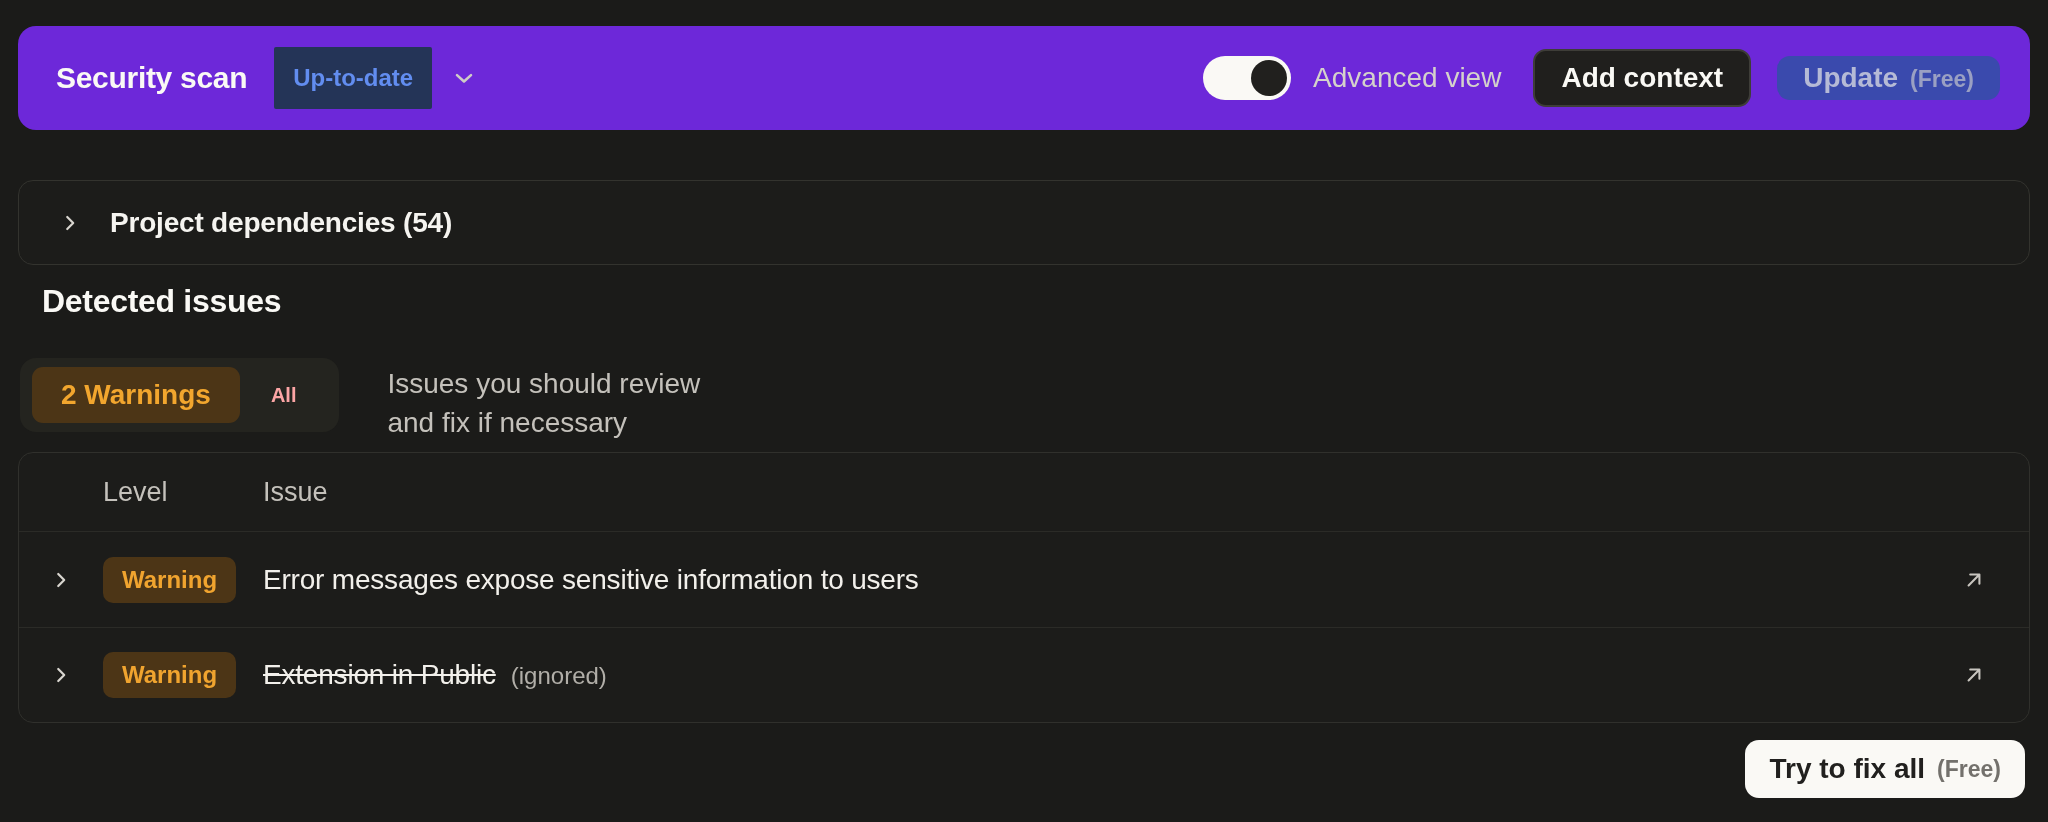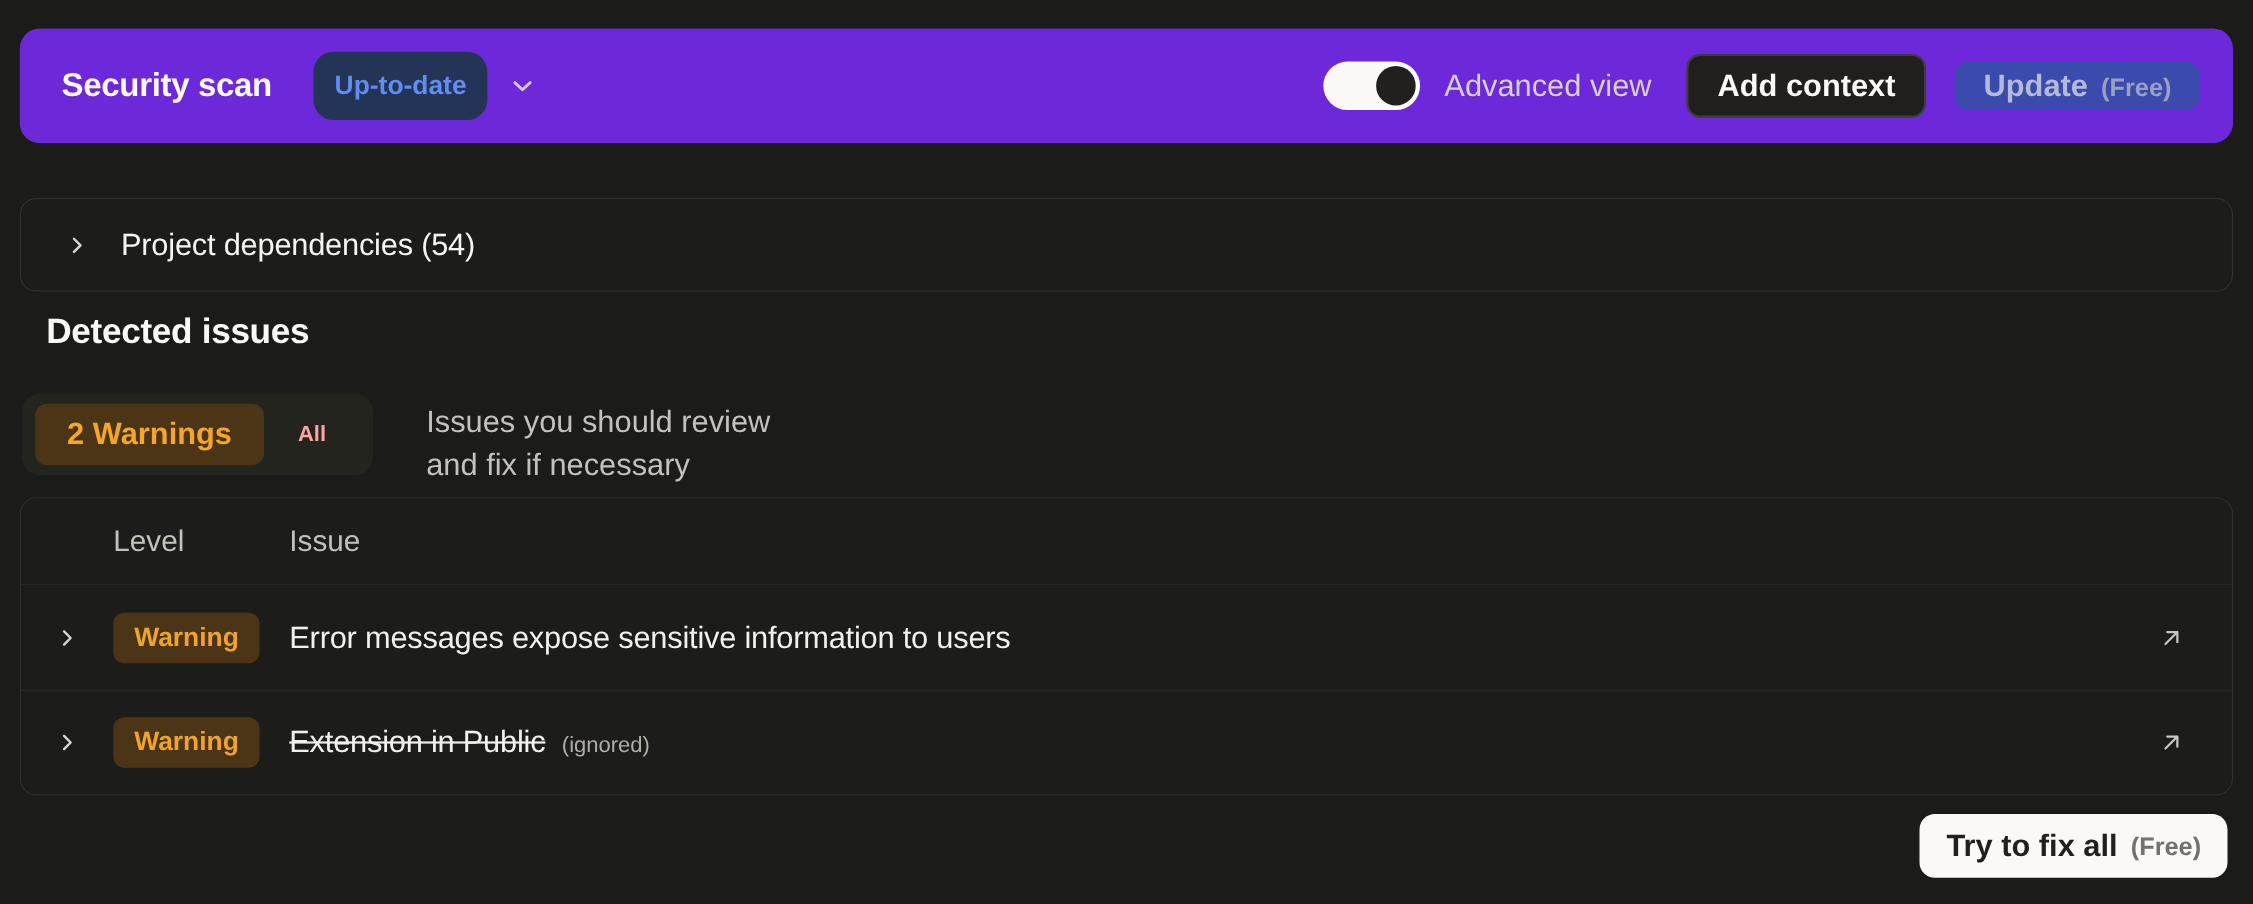--- a/index.html
+++ b/index.html
@@ -14,22 +14,22 @@
 
   
   .header-bar {
     position:absolute; left:18px; right:18px; top:26px; height:104px;
     background:#6d28d9; border-radius:18px;
     display:flex; align-items:center;
     padding:0 30px 0 38px;
   }
   .page-title { font-size:30px; font-weight:700; color:#faf9f5; letter-spacing:-0.3px; }
   .status-badge {
-    margin-left:38px; background:#243457; color:#628df0;
-    font-size:24px; font-weight:600; padding:17px 19px; border-radius:18px;
+    margin-left:27px; background:#243457; color:#628df0;
+    font-size:24px; font-weight:600; padding:17px 19px; border-radius:2px;
     cursor:pointer;
   }
   .hdr-chevron { margin-left:18px; display:flex; align-items:center; cursor:pointer; }
   .header-right { margin-left:auto; display:flex; align-items:center; }
 
   .toggle {
     width:88px; height:44px; background:#faf9f5; border-radius:22px;
     position:relative; cursor:pointer; flex:none;
   }
   .toggle-knob {
@@ -56,21 +56,21 @@
   .btn-update .upd-sub   { color:#9aa0c3; font-size:23px; font-weight:600; }
 
   
   .deps-row {
     position:absolute; left:18px; right:18px; top:180px; height:85px;
     border:1px solid #33332e; border-radius:15px;
     display:flex; align-items:center; padding-left:40px;
     cursor:pointer; background:#1c1c1a;
   }
   .deps-row .row-chevron { margin-right:29px; }
-  .deps-label { font-size:28px; font-weight:400; color:#f5f4f0; letter-spacing:-0.2px; }
+  .deps-label { font-size:28px; font-weight:700; color:#f5f4f0; letter-spacing:-0.2px; }
 
   
   .section-heading {
     position:absolute; left:42px; top:283px;
     font-size:32px; font-weight:700; color:#faf9f5; letter-spacing:-0.3px;
   }
   .filter-area { position:absolute; left:20px; top:358px; display:flex; align-items:flex-start; }
   .segmented {
     background:#24241f; border-radius:16px; height:74px;
     display:flex; align-items:center; padding:0 12px 0 12px;
@@ -101,21 +101,21 @@
   .trow-2 { border-top:1px solid #2b2b27; }
   .cell-chevron { justify-self:center; display:flex; }
   .badge-warning {
     justify-self:start;
     background:#4c3516; color:#f0a42f;
     font-size:24px; font-weight:600; padding:9px 19px; border-radius:10px;
   }
   .issue-cell { display:flex; align-items:baseline; }
   .issue-text { color:#f2f0eb; font-size:28px; letter-spacing:-0.2px; }
   .strike { text-decoration:line-through; }
-  .ignored-label { color:#b1aea8; font-size:20px; margin-left:15px; }
+  .ignored-label { color:#b1aea8; font-size:24px; margin-left:15px; }
   .cell-action { justify-self:center; display:flex; cursor:pointer; }
 
   
   .fix-btn {
     position:absolute; right:23px; top:740px; height:58px;
     background:#faf9f5; border:none; border-radius:14px;
     display:flex; align-items:baseline; gap:12px; padding:0 24px;
     cursor:pointer; font-family:inherit;
   }
   .fix-btn .fix-label { color:#21201e; font-size:28px; font-weight:700; align-self:center; }

